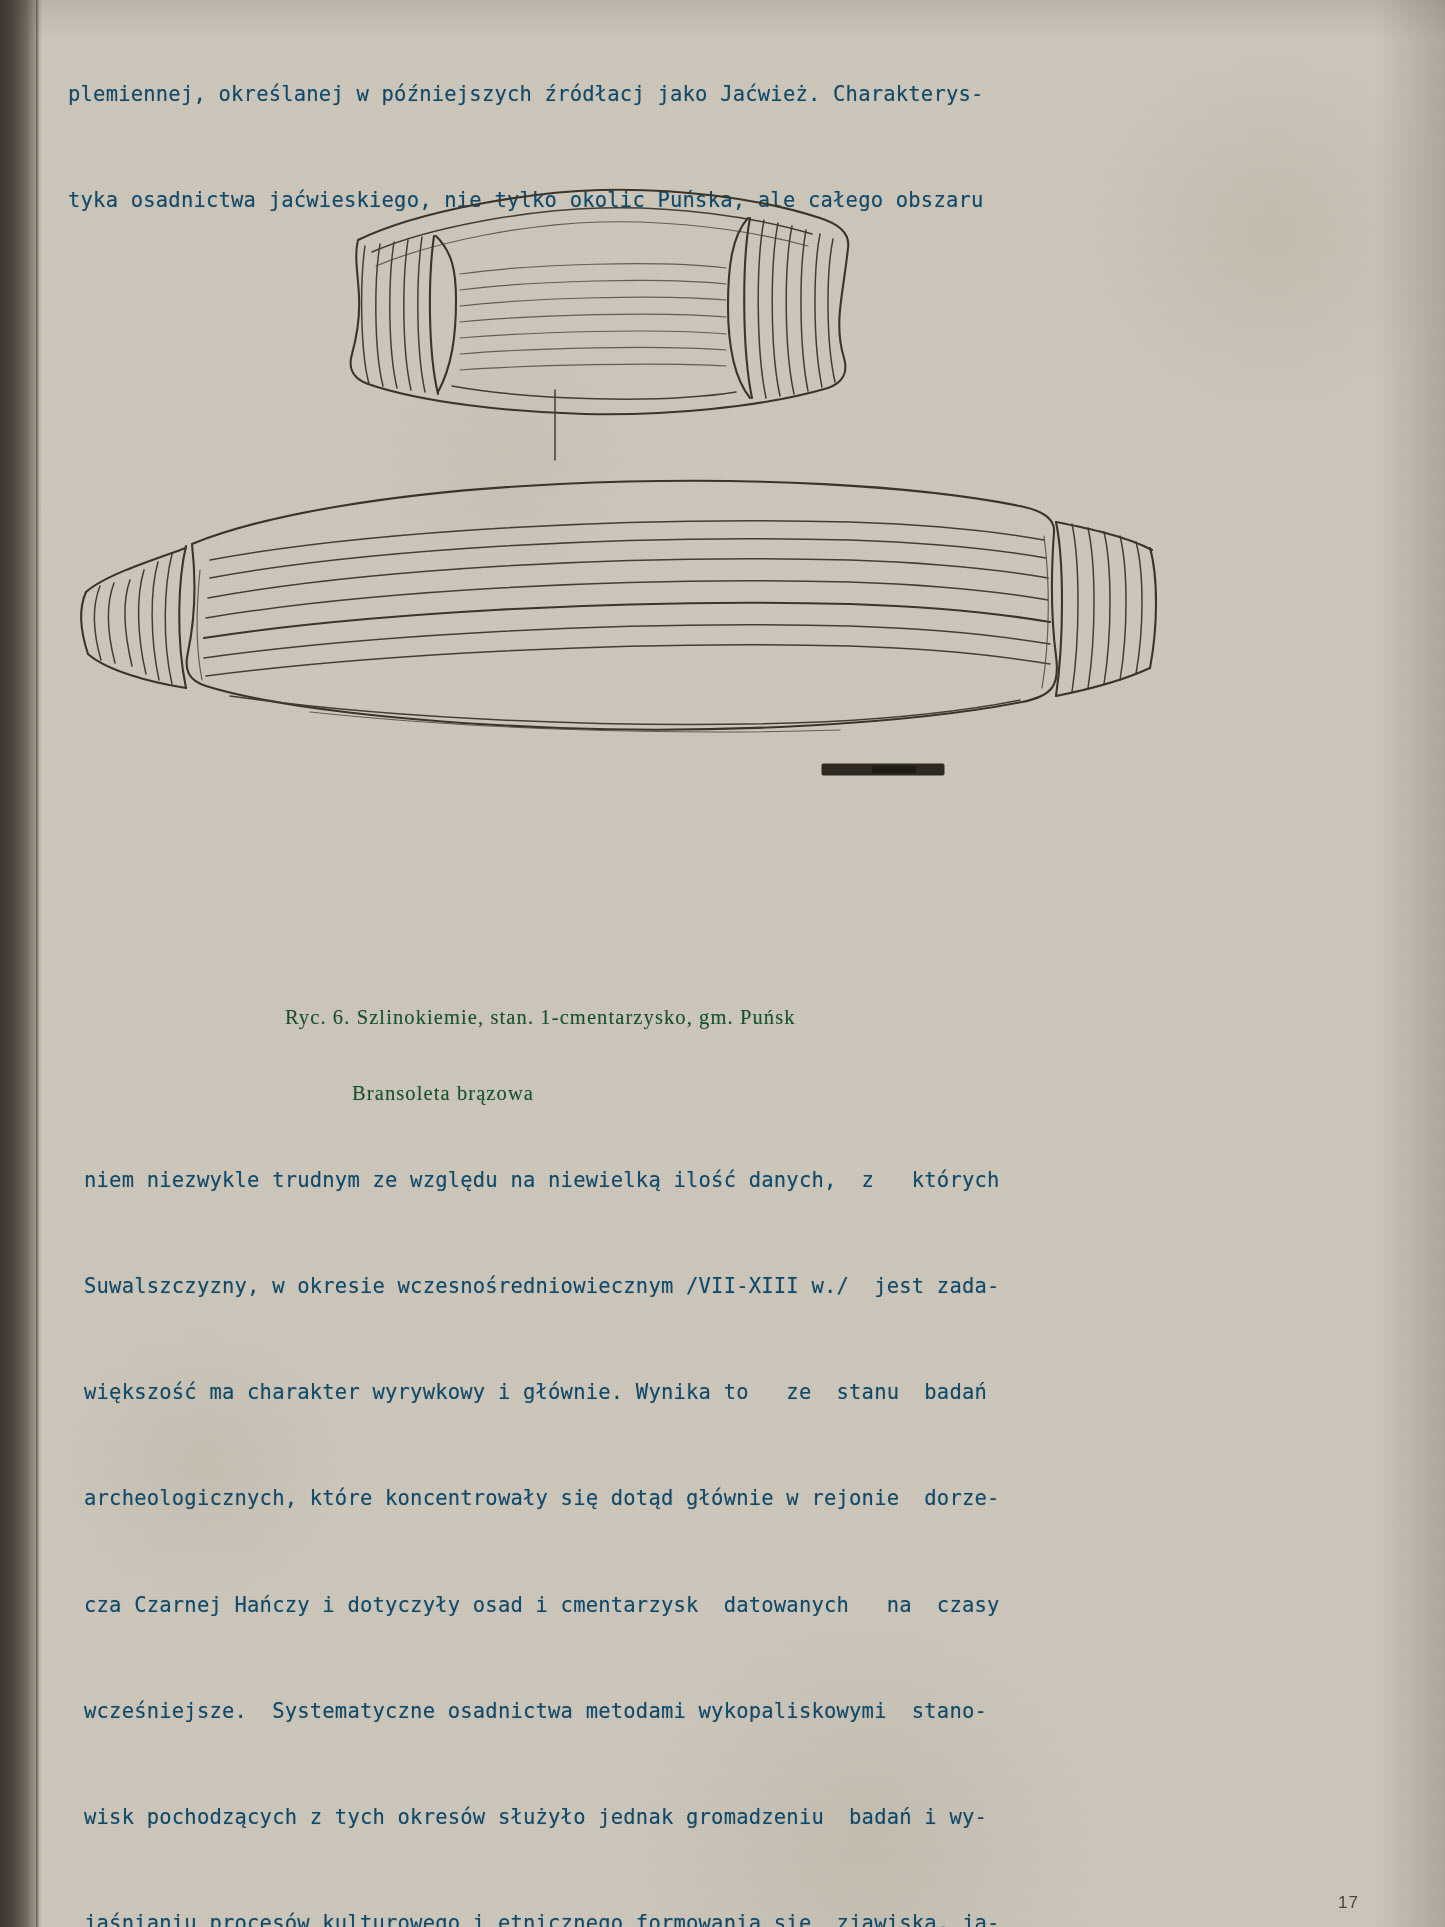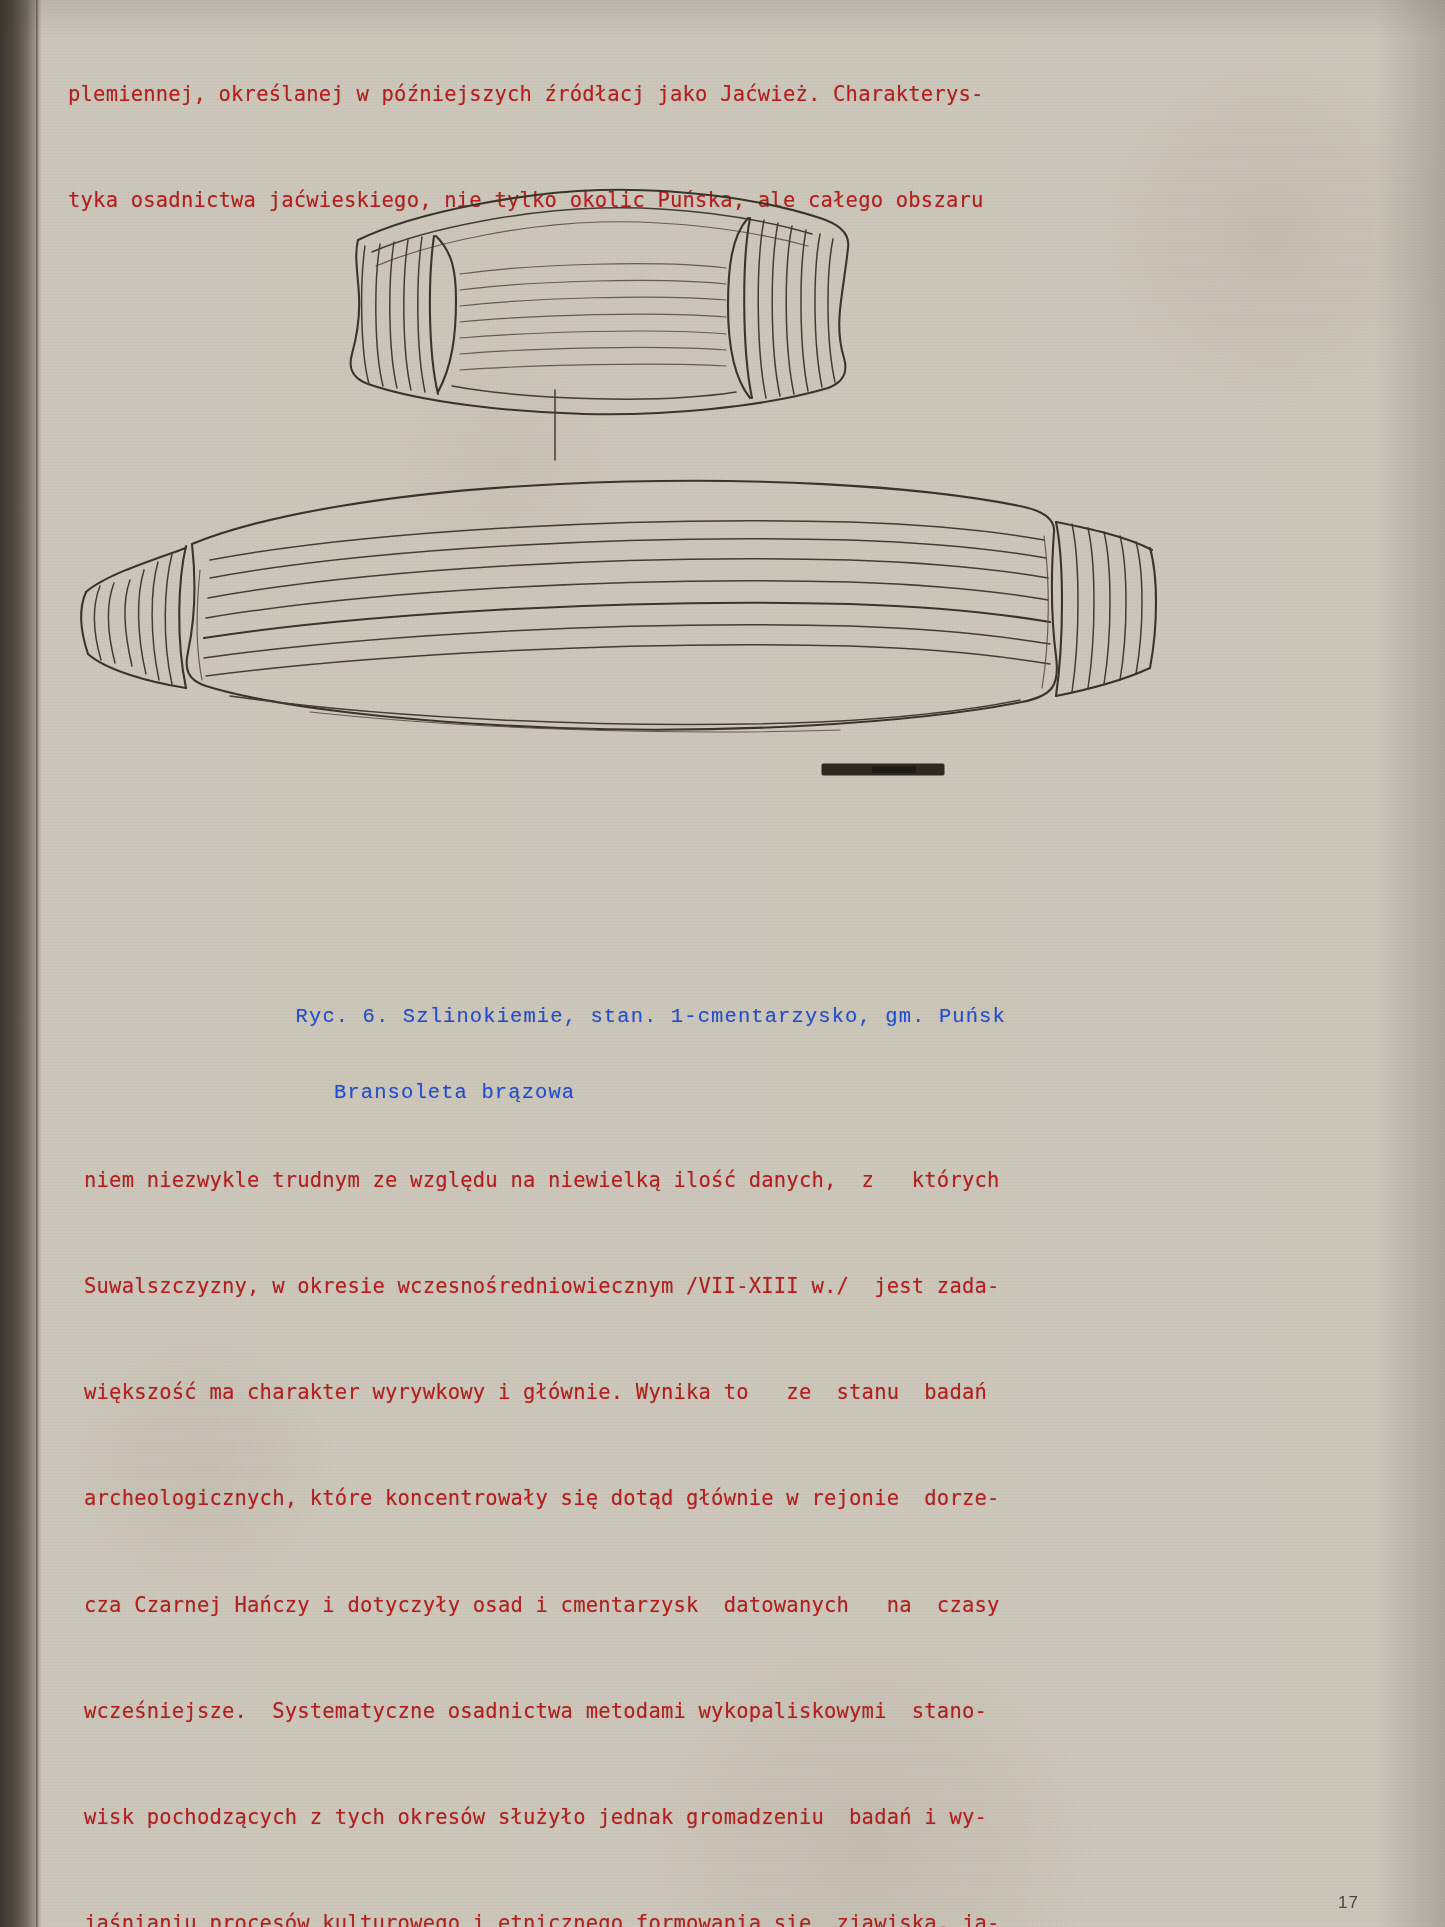--- a/index.html
+++ b/index.html
@@ -67,21 +67,21 @@
     position: absolute;
     left: 0; right: 0; top: 0;
     height: 40px;
     background: linear-gradient(180deg, rgba(60,56,48,.12), rgba(60,56,48,0));
     pointer-events: none;
   }
 
   
   .text-block {
     position: absolute;
-    color: #b91c1c;
+    color: #0c4a6e;
     font-family: "DejaVu Sans Mono", monospace;
     font-size: 20.5px;
     line-height: 35.4px;
     letter-spacing: 0.2px;
     text-shadow: 0 0 1px rgba(60,54,44,.35);
     white-space: pre;
   }
   .top-lines {
     left: 68px;
     top: 6px;
@@ -90,25 +90,25 @@
   .body-lines {
     left: 84px;
     top: 1092px;
     width: 1300px;
   }
   .body-lines .ln { display: block; }
   .top-lines .ln { display: block; }
 
   .caption {
     position: absolute;
-    left: 242px;
+    left: 260px;
     top: 960px;
     width: 1000px;
-    color: #1d4ed8;
-    font-family: Liberation Mono, monospace;
+    color: #14532d;
+    font-family: Liberation Serif, serif;
     font-size: 20.5px;
     line-height: 38px;
     letter-spacing: 1.1px;
     text-shadow: 0 0 1px rgba(60,54,44,.3);
     white-space: pre;
   }
   .caption .cap2 { display: block; margin-left: 92px; }
 
   .folio {
     position: absolute;

